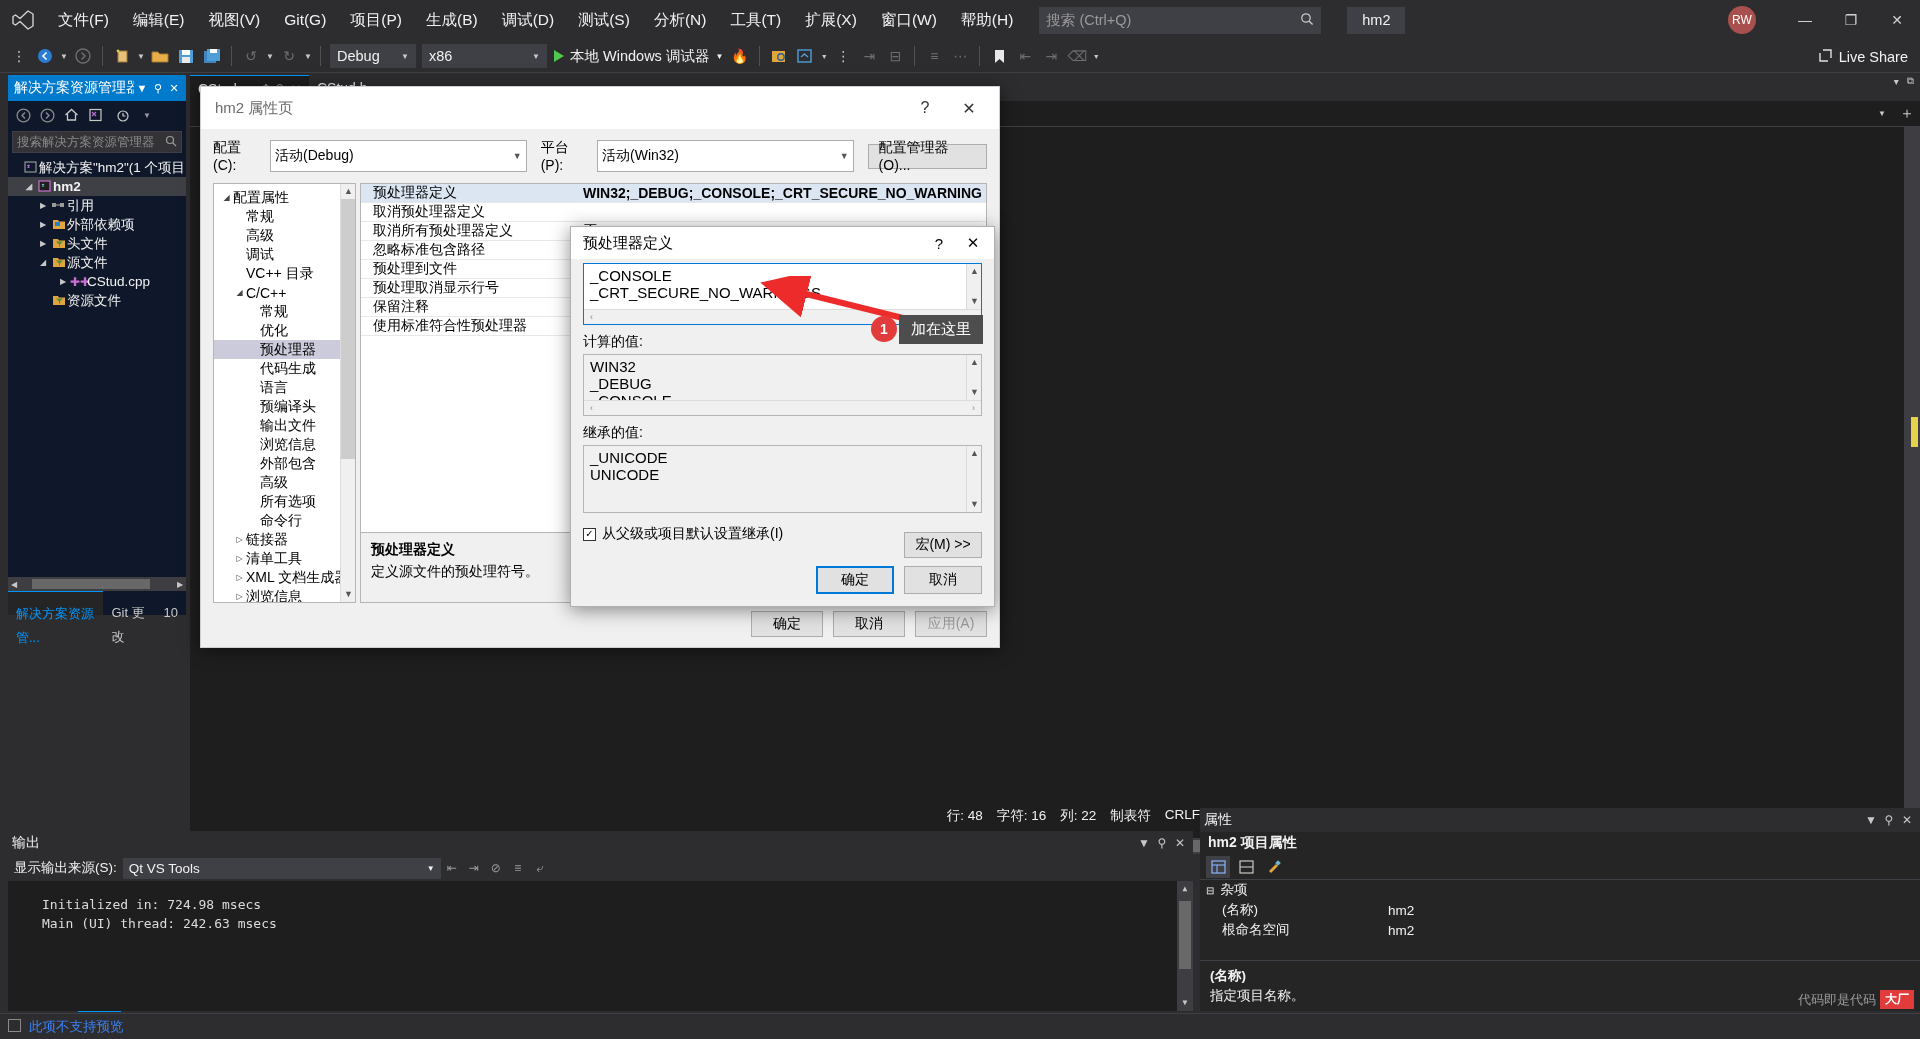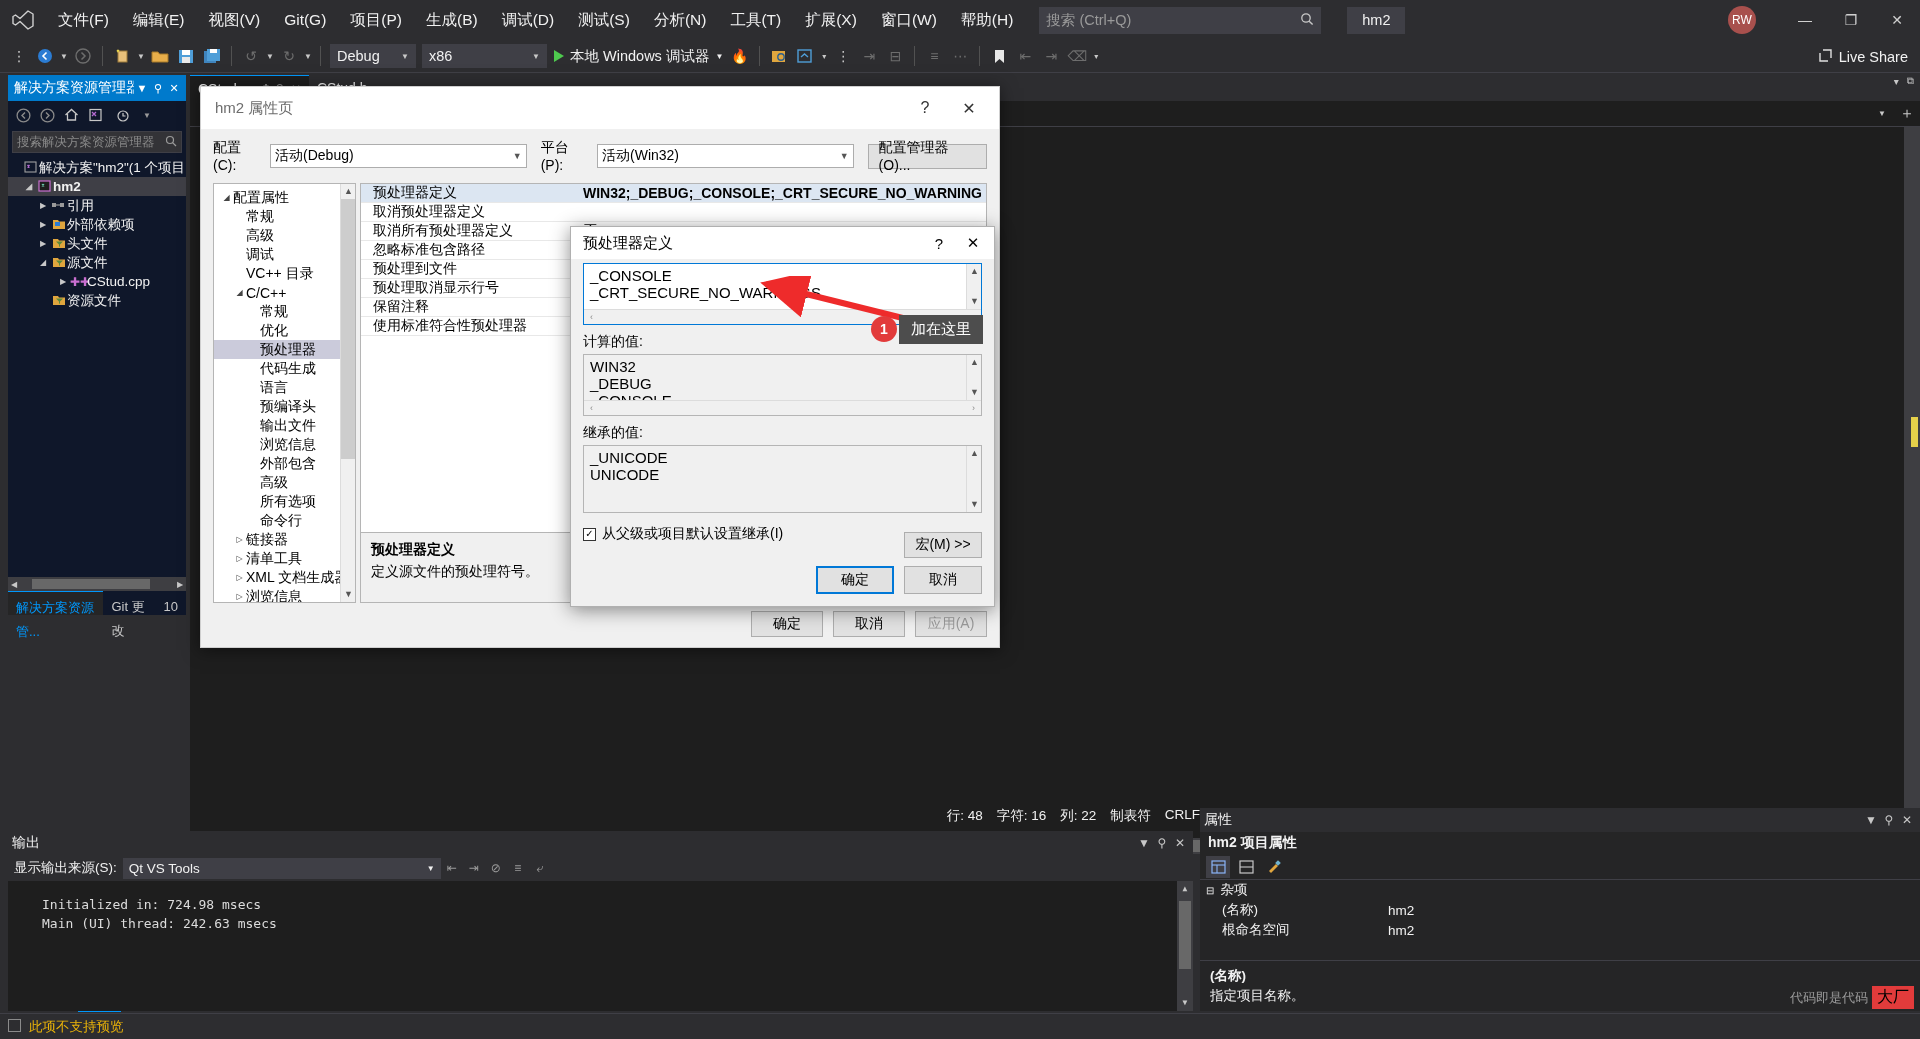--- a/index.html
+++ b/index.html
@@ -86,21 +86,21 @@
   .sol-search .q { flex: 1; overflow: hidden; white-space: nowrap; }
   .tree { flex: 1; overflow: hidden; font-size: 13.5px; padding-top: 3px; }
   .trow { height: 19px; display: flex; align-items: center; white-space: nowrap; color: #f1f1f1; }
   .trow.sel { background: #3f3f46; font-weight: bold; }
   .tw { width: 14px; text-align: center; font-size: 8px; color: #c8c8c8; }
   .tic { width: 17px; text-align: center; font-size: 11px; }
   .sol-hscroll { height: 14px; background: #3e3e42; display: flex; align-items: center; }
   .sol-hscroll .thumb { height: 10px; background: #686868; margin-left: 12px; width: 118px; }
   .sol-hscroll .ar { width: 12px; text-align: center; font-size: 8px; color: #c8c8c8; }
   .sol-tabs { height: 24px; display: flex; align-items: center; font-size: 13px; }
-  .sol-tabs .tab { padding: 4px 8px; height: 24px; line-height: 24px; color: #c8c8c8; }
+  .sol-tabs .tab { padding: 10px 8px; height: 24px; line-height: 24px; color: #c8c8c8; }
   .sol-tabs .tab.active { color: #0097fb; border-top: 1px solid #0097fb; background: #252526; }
 
   
   .editor-host { position: absolute; left: 190px; top: 75px; right: 0; bottom: 185px; background: #1e1e1e; }
   .doc-tabs { height: 26px; background: #2d2d30; display: flex; align-items: flex-start; }
   .dtab { height: 26px; display: flex; align-items: center; padding: 0 8px; font-size: 14px; color: #f1f1f1; }
   .dtab.active { background: #1e1e1e; border-top: 1px solid #0097fb; }
   .dtab .x { margin-left: 7px; color: #8a8a8a; font-size: 12px; }
   .dtab .pin { margin-left: 7px; color: #8a8a8a; font-size: 11px; }
   .dtab-right { margin-left: auto; display: flex; align-items: center; padding-right: 6px; gap: 8px; color: #c8c8c8; font-size: 10px; }
@@ -148,39 +148,39 @@
   .pg-cat { height: 20px; display: flex; align-items: center; padding-left: 6px; color: #f1f1f1; }
   .pg-row { height: 20px; display: flex; align-items: center; padding-left: 22px; color: #f1f1f1; }
   .pg-row .k { width: 166px; }
   .pg-desc { border-top: 1px solid #3f3f46; padding: 6px 10px; font-size: 13.5px; }
   .pg-desc .dt { font-weight: bold; margin-bottom: 2px; }
 
   
   .statusbar {
     position: absolute; left: 0; bottom: 0; width: 1920px; height: 26px;
     background: #2d2d30; display: flex; align-items: center; padding: 0 8px;
-    font-size: 13.5px; color: #eab308; border-top: 1px solid #3f3f46;
+    font-size: 13.5px; color: #3b82f6; border-top: 1px solid #3f3f46;
   }
   .statusbar .sp { flex: 1; }
   .editor-status { position: absolute; right: 720px; bottom: 214px; display: flex; gap: 14px; font-size: 13.5px; color: #f1f1f1; }
 
   
   .modal {
     position: absolute; left: 200px; top: 86px; width: 800px; height: 562px;
     background: #f0f0f0; color: #000; box-shadow: 0 2px 16px rgba(0,0,0,.5);
     font-size: 14px; border: 1px solid #cfcfcf;
   }
   .modal-title { height: 42px; background: #fff; display: flex; align-items: center; padding: 0 8px 0 14px; }
   .modal-title .mt { flex: 1; color: #6d6d6d; font-size: 15px; }
   .modal-title .mb { width: 44px; height: 30px; display: flex; align-items: center; justify-content: center; color: #333; font-size: 16px; }
   .modal-body { padding: 10px 12px 0 12px; }
   .cfg-row { display: flex; align-items: center; gap: 8px; margin-bottom: 10px; }
   .cfg-lab { font-size: 14px; }
   .wsel {
-    height: 24px; background: #fff; border: 1px solid #adadad; display: flex; align-items: center;
+    height: 32px; background: #fff; border: 1px solid #adadad; display: flex; align-items: center;
     padding: 0 4px; font-size: 14px;
   }
   .wsel .v { flex: 1; }
   .wsel .a { color: #555; font-size: 9px; margin-left: 6px; }
   .wbtn2 {
     height: 25px; border: 1px solid #adadad; background: #e1e1e1; display: flex;
     align-items: center; justify-content: center; padding: 0 10px; font-size: 14px;
   }
   .panes { display: flex; gap: 0; height: 420px; }
   .left-tree {
@@ -245,21 +245,21 @@
   .anno-badge {
     position: absolute; left: 871px; top: 316px; width: 26px; height: 26px; border-radius: 50%;
     background: #e23b3b; color: #fff; display: flex; align-items: center; justify-content: center;
     font-size: 14px; font-weight: bold;
   }
   .anno-label {
     position: absolute; left: 899px; top: 315px; background: #4d4d4d; color: #fff;
     padding: 5px 12px; font-size: 15px;
   }
   .wm { position: absolute; right: 6px; bottom: 30px; font-size: 13px; color: #9a9a9a; display: flex; align-items: center; gap: 4px; }
-  .wm-badge { background: #e23b3b; color: #000000; padding: 1px 5px; font-size: 16px; }
+  .wm-badge { background: #e23b3b; color: #ffffff; padding: 1px 5px; font-size: 12px; font-weight: bold; }
 </style>
 </head>
 <body>
 
 <div class="app">
 
   <div class="titlebar">
     <div class="vs-logo">
       <svg width="22" height="22" viewBox="0 0 22 22">
         <path d="M16 2 L21 5 L21 17 L16 20 L8 12.5 L3.5 16 L1 14.5 L1 7.5 L3.5 6 L8 9.5 Z" fill="none" stroke="#d0d0d0" stroke-width="1.4" stroke-linejoin="round"></path>

